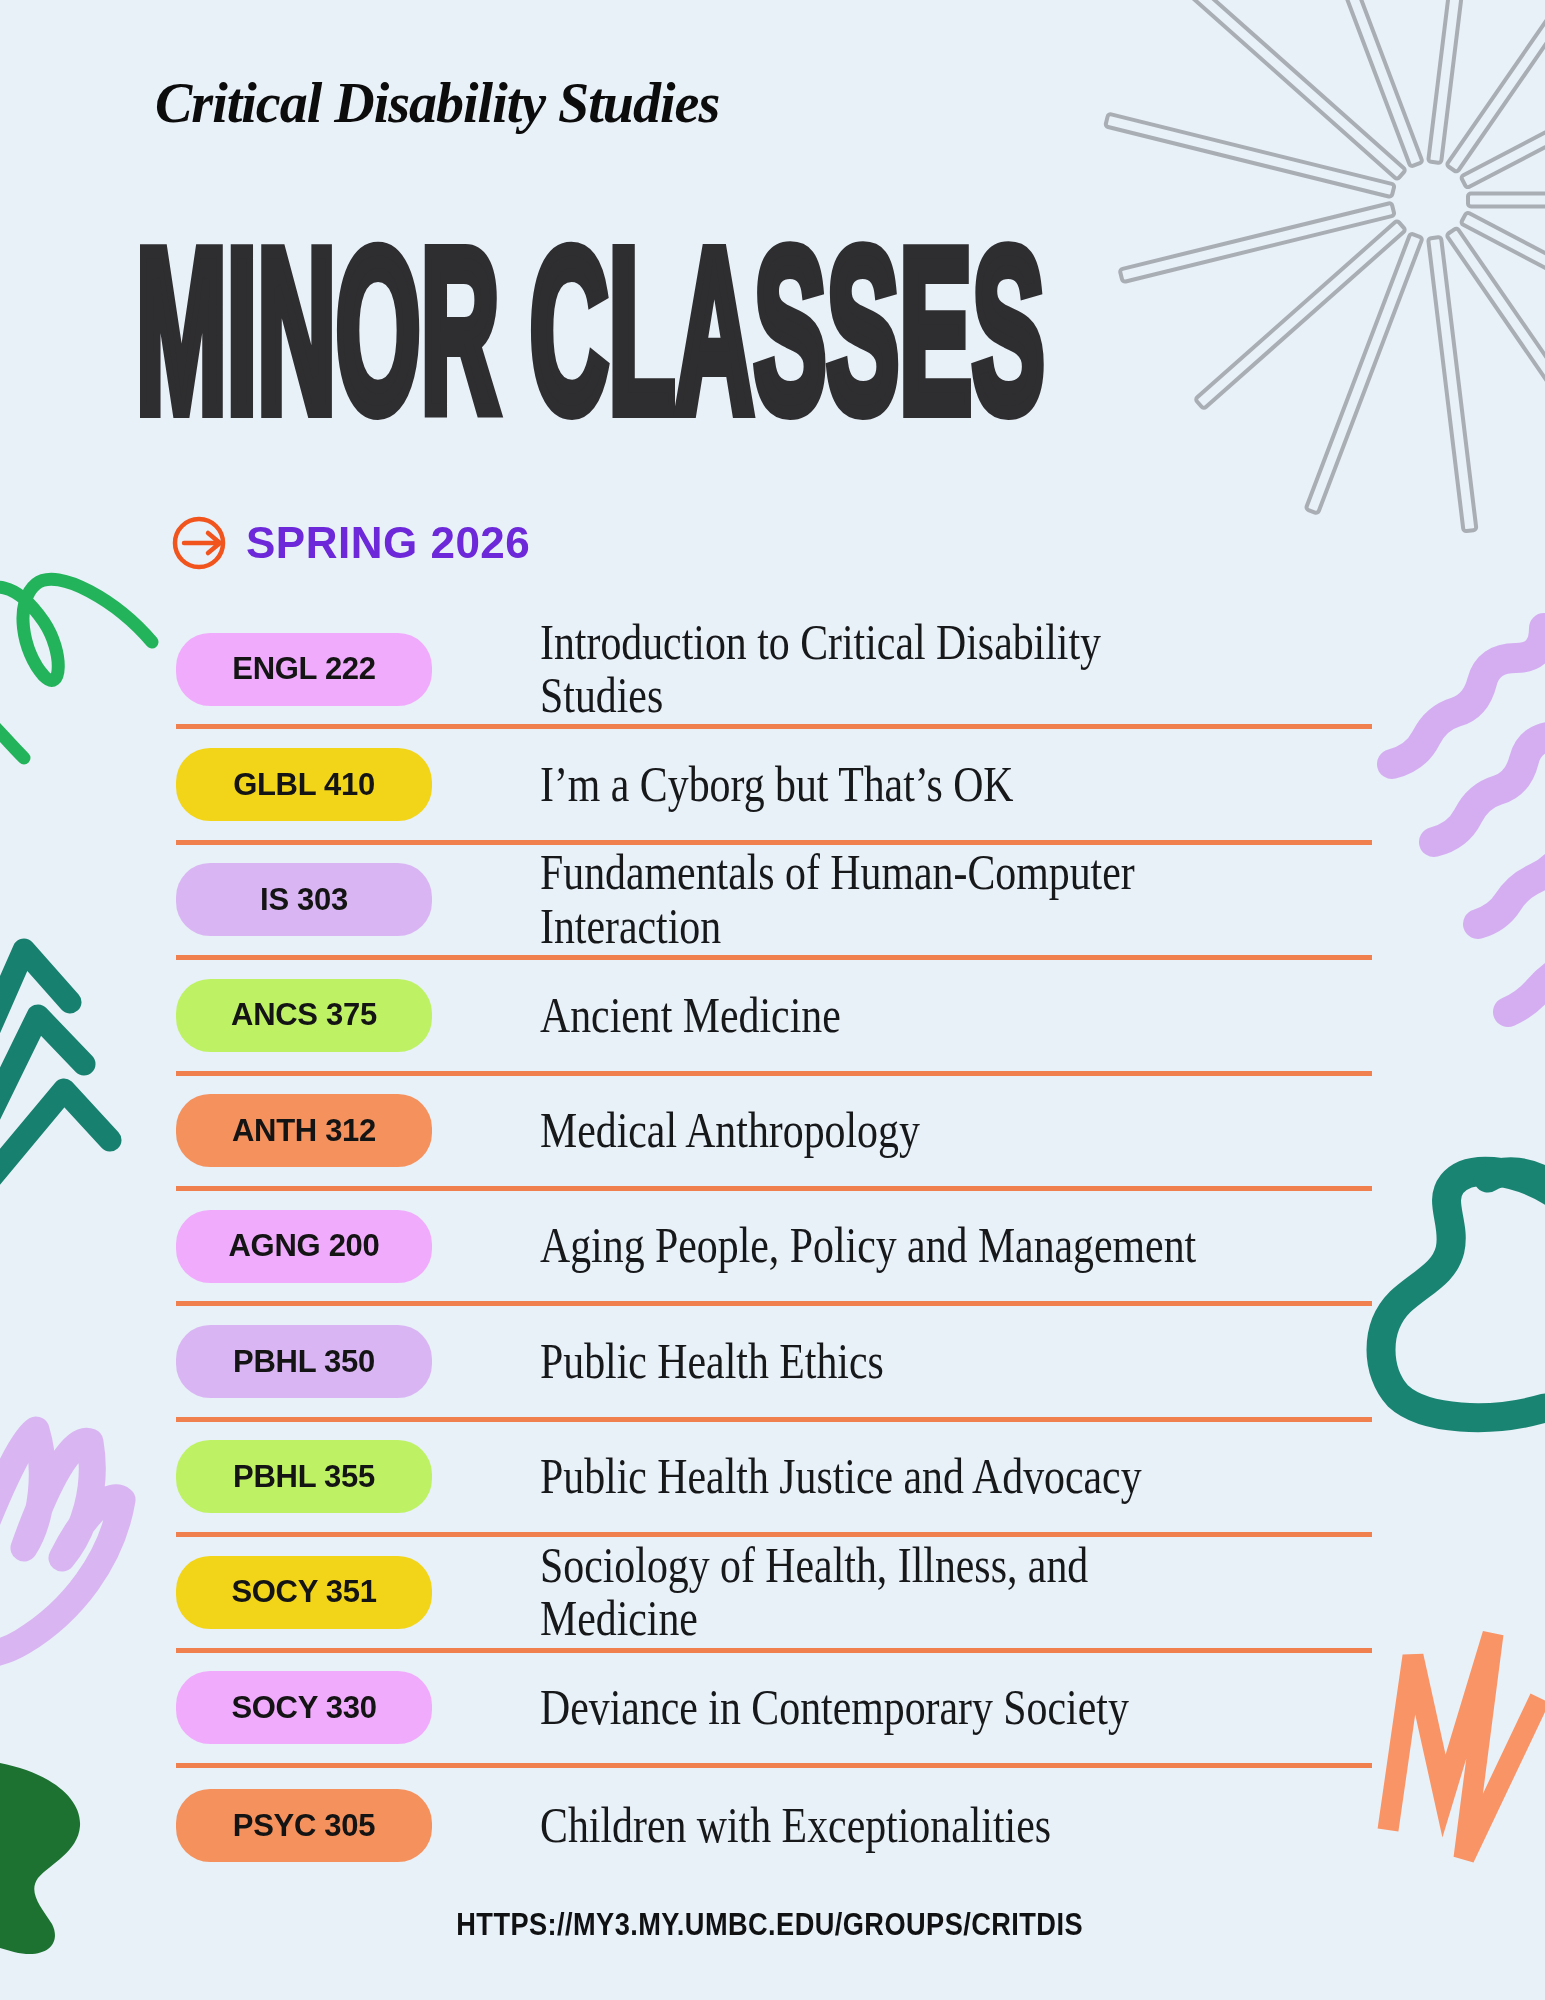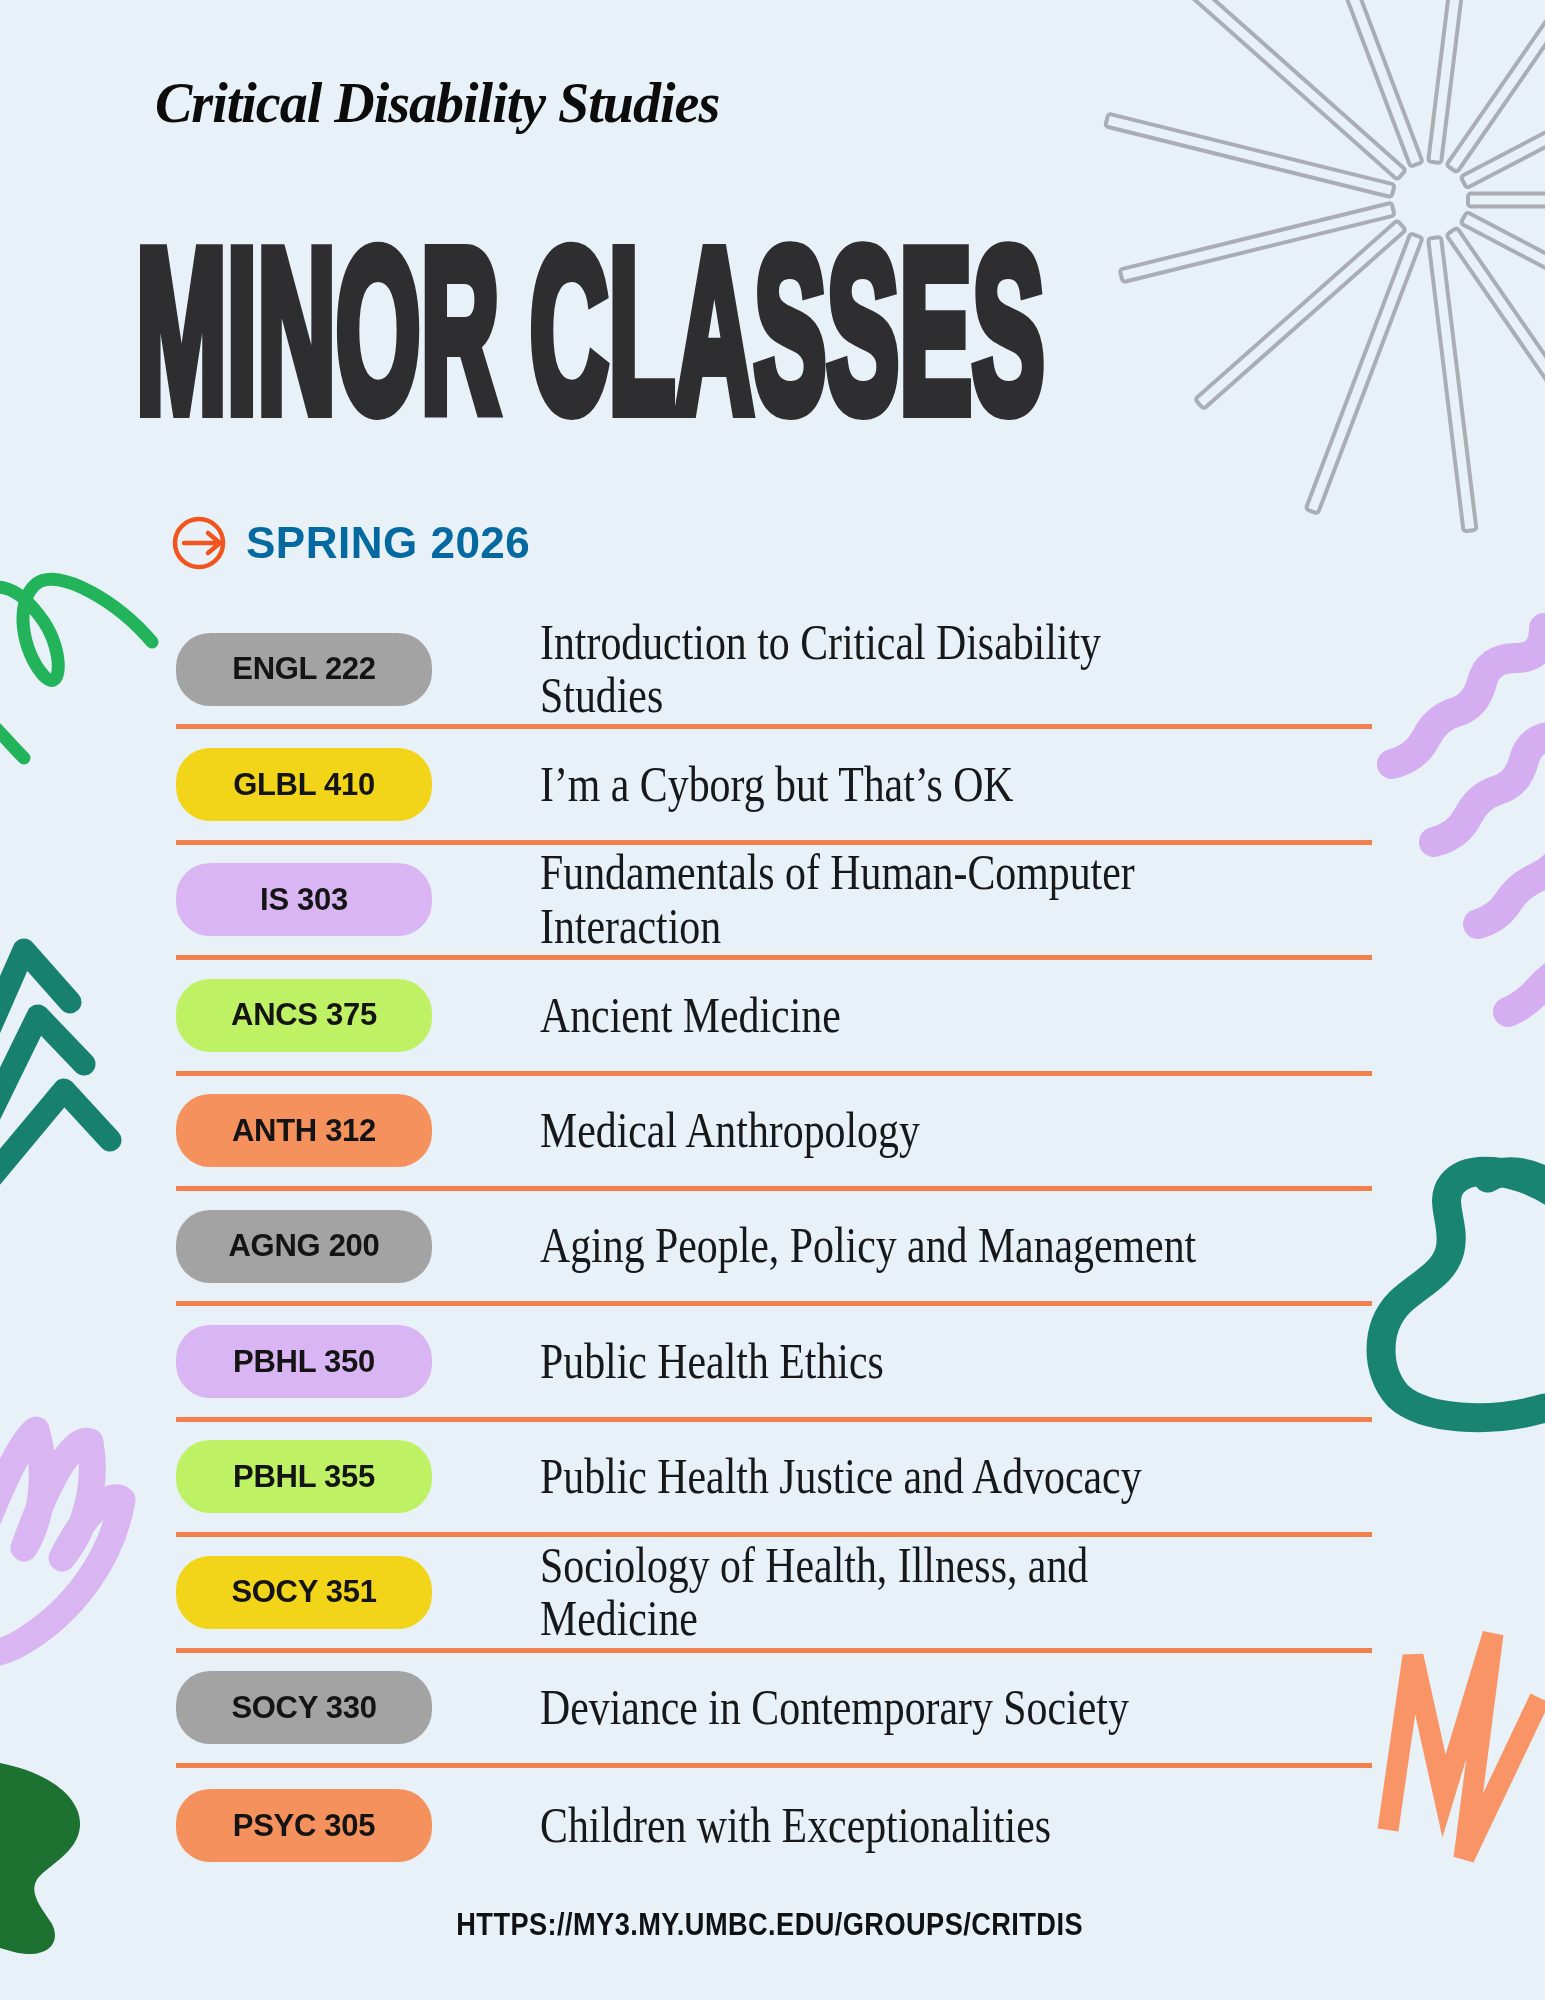--- a/index.html
+++ b/index.html
@@ -22,36 +22,36 @@
     -webkit-text-stroke:14px #2e2e30;
     transform:scaleX(0.47); transform-origin:left top; white-space:nowrap;
   }
   .semester{
     position:absolute; left:170px; top:514px;
     display:flex; align-items:center; gap:18px;
   }
   .semester-icon{width:58px; height:58px; flex:0 0 auto;}
   .semester-label{
     font-size:44px; font-weight:bold; letter-spacing:0.5px;
-    color:#0369a1; line-height:58px; white-space:nowrap;
+    color:#6d28d9; line-height:58px; white-space:nowrap;
   }
 
   .course-list{position:absolute; left:176px; top:614px; width:1196px;}
   .row{
     display:flex; align-items:center;
     height:115.4px; box-sizing:border-box;
   }
   .row:not(:last-child){border-bottom:5px solid #f0804d;}
   .pill{
     flex:0 0 256px; width:256px; height:73px; border-radius:34px;
     display:flex; align-items:center; justify-content:center;
     font-size:31px; font-weight:bold; color:#141414; letter-spacing:-0.3px;
     white-space:nowrap;
   }
-  .pill--green{background:#a3a3a3;}
+  .pill--green{background:#f0abfc;}
   .pill--yellow{background:#f2d518;}
   .pill--lavender{background:#d9b6f3;}
   .pill--sage{background:#bef264;}
   .pill--orange{background:#f4915d;}
   .course-title{
     margin-left:108px; width:1100px;
     font-family:"Liberation Serif", serif;
     font-size:51px; line-height:1.05; color:#17181a;
     transform:scaleX(0.82); transform-origin:left center;
     white-space:pre-line;

